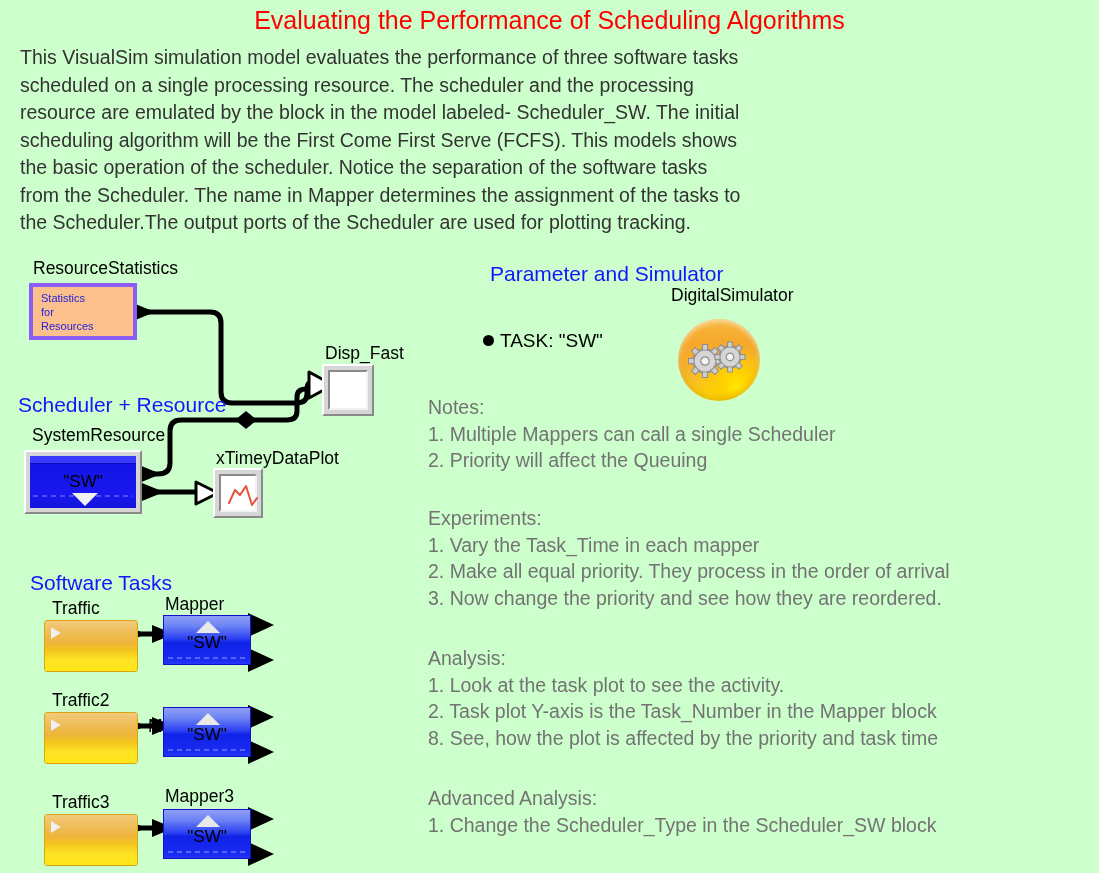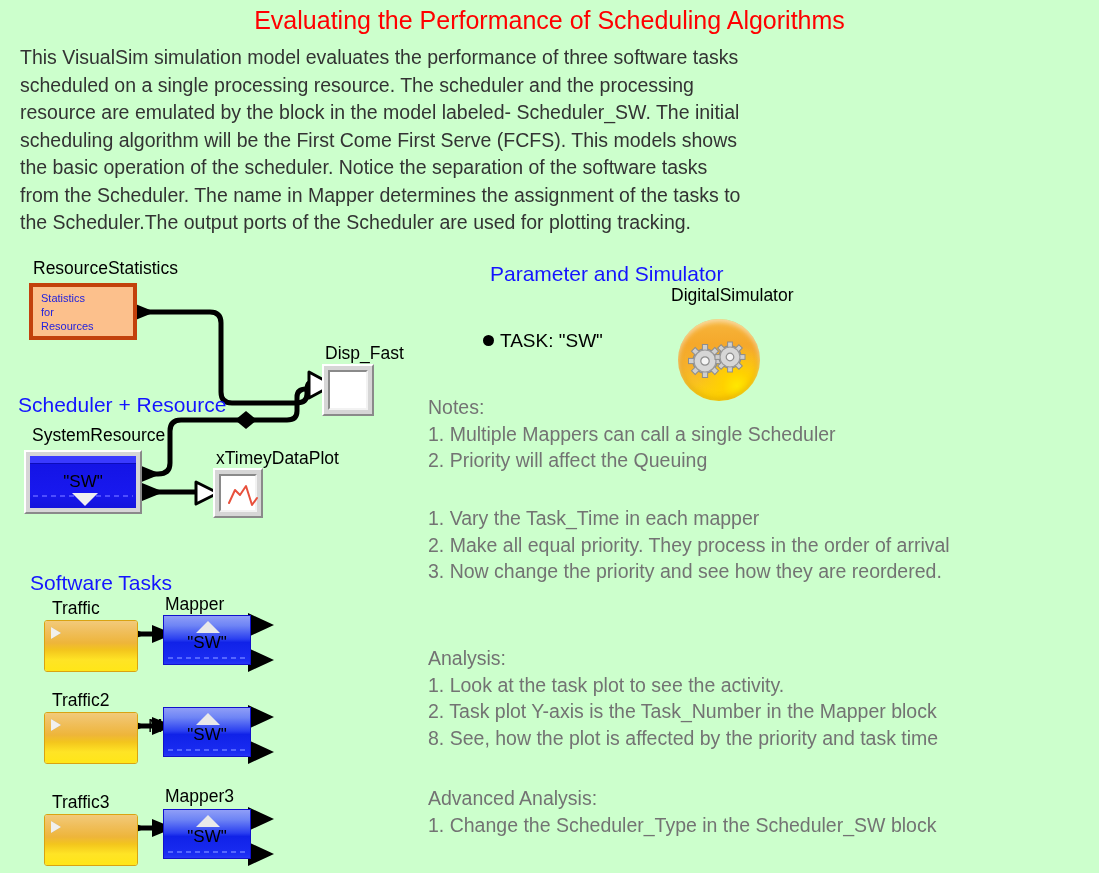--- a/index.html
+++ b/index.html
@@ -53,21 +53,21 @@
     font-size: 17.5px;
     white-space: nowrap;
   }
 
   
   #resstat-block {
     position: absolute;
     left: 29px; top: 283px;
     width: 108px; height: 57px;
     background: #fcc08c;
-    border: 4px solid #c2410c;
+    border: 4px solid #8b5cf6;
     box-sizing: border-box;
   }
   #resstat-text {
     position: absolute;
     left: 8px; top: 4px;
     color: #2222dd;
     font-size: 11px;
     line-height: 14px;
     white-space: pre-line;
   }
@@ -404,20 +404,21 @@
     <div class="dashbar"></div>
   </div>
 
   <div class="notes-col" style="top:394px;">
     <div>Notes:</div>
     <div>1. Multiple Mappers can call a single Scheduler</div>
     <div>2. Priority will affect the Queuing</div>
   </div>
 
   <div class="notes-col" style="top:505px;">
+    <div>Experiments:</div>
     <div>1. Vary the Task_Time in each mapper</div>
     <div>2. Make all equal priority. They process in the order of arrival</div>
     <div>3. Now change the priority and see how they are reordered.</div>
   </div>
 
   <div class="notes-col" style="top:645px;">
     <div>Analysis:</div>
     <div>1. Look at the task plot to see the activity.</div>
     <div>2. Task plot Y-axis is the Task_Number in the Mapper block</div>
     <div>8. See, how the plot is affected by the priority and task time</div>

